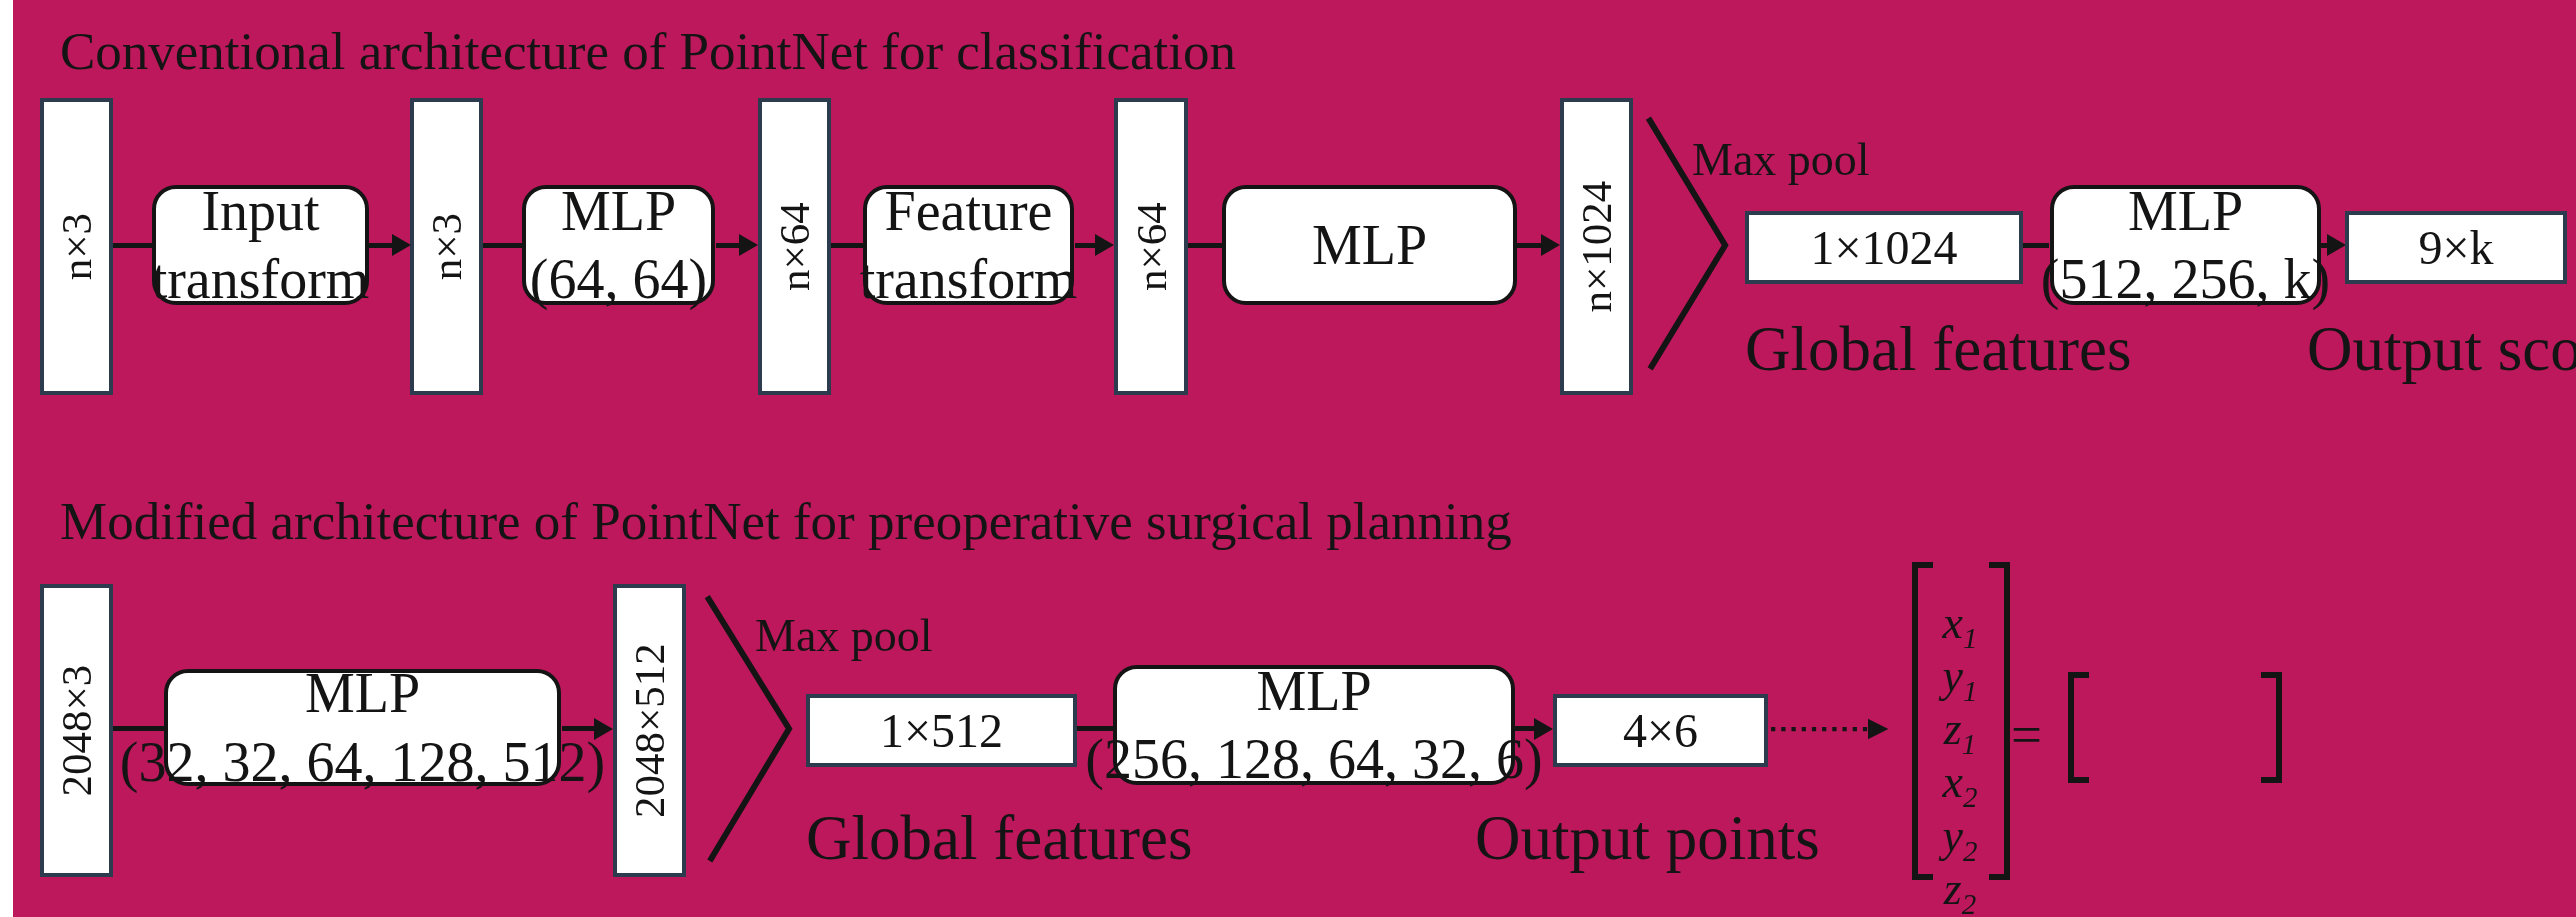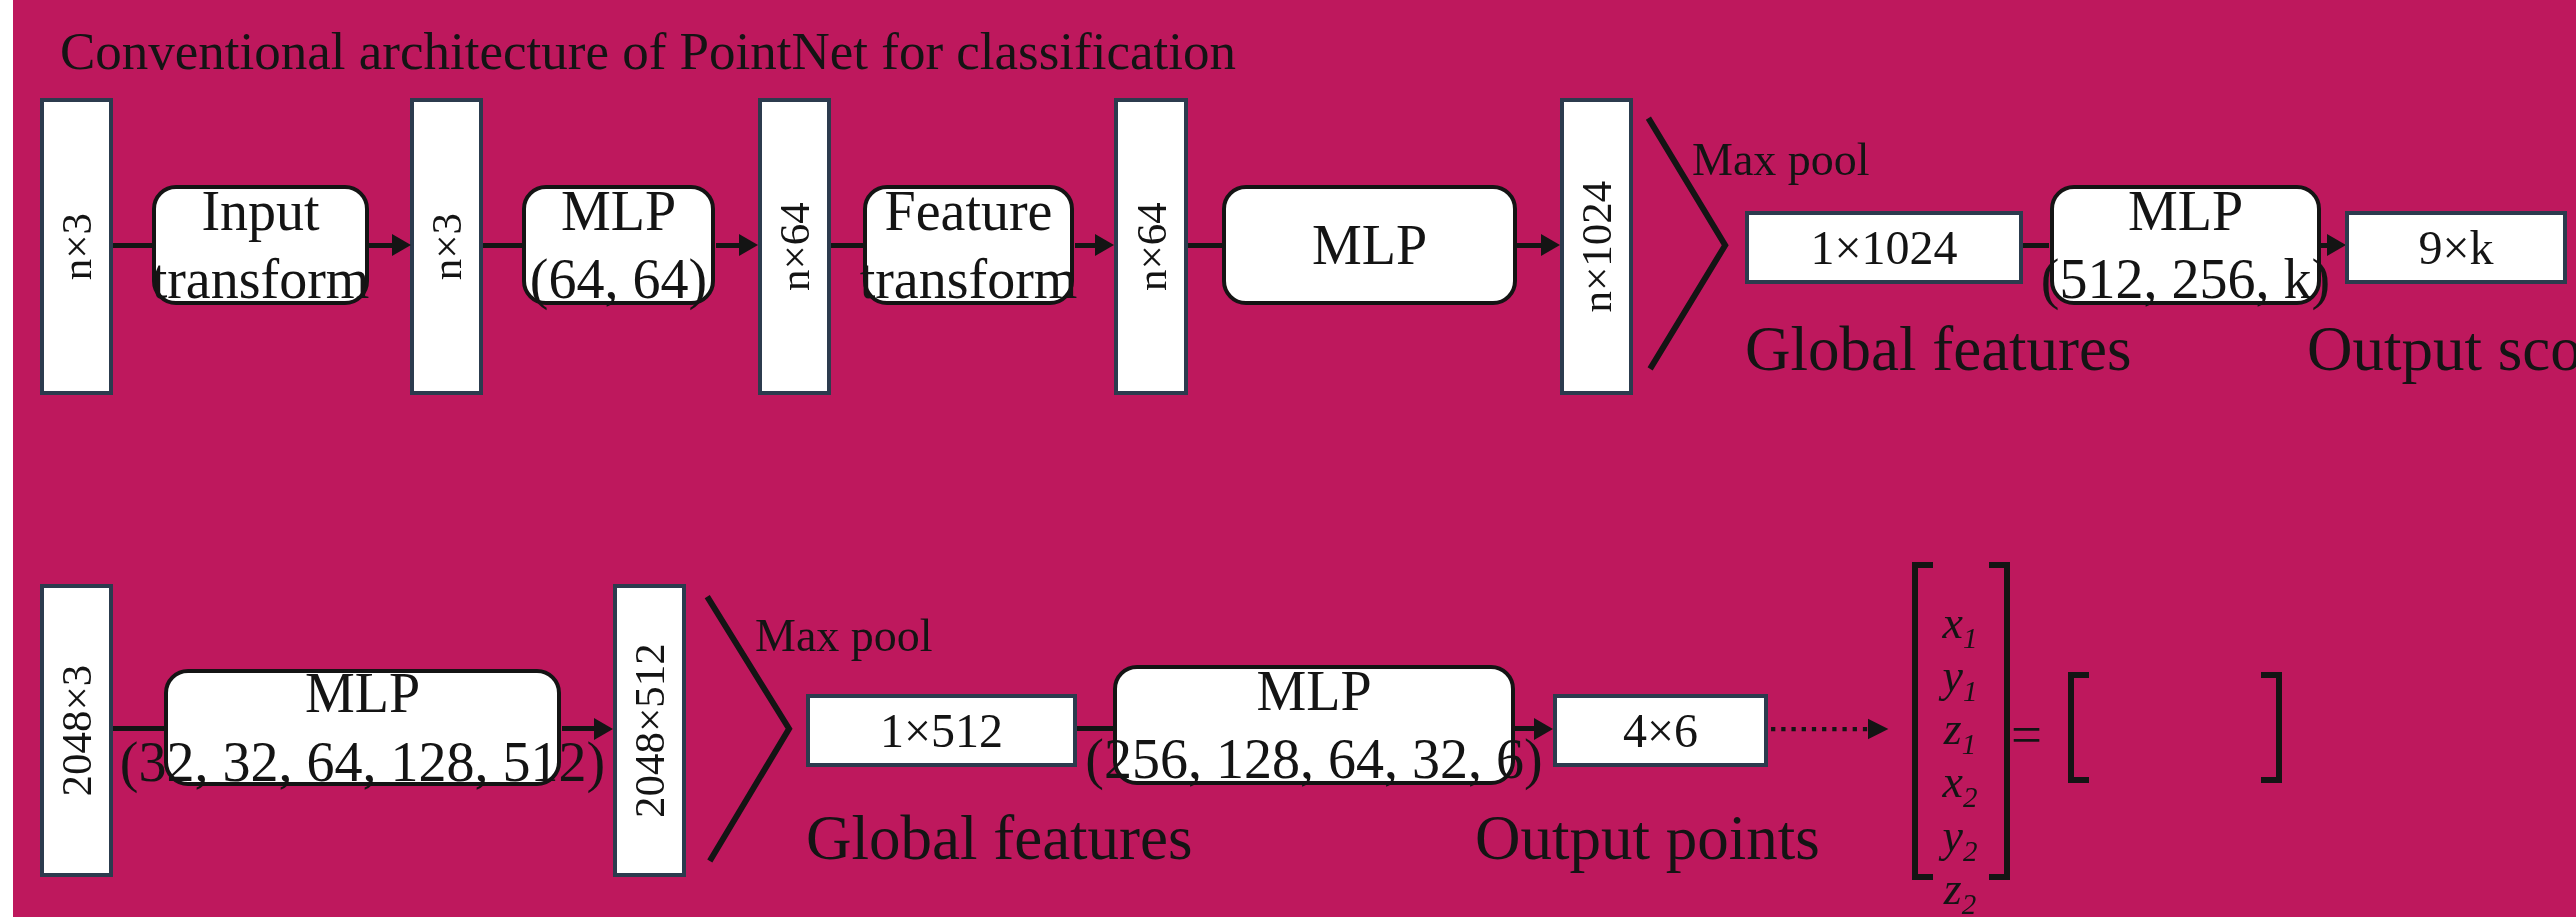--- a/index.html
+++ b/index.html
@@ -92,20 +92,21 @@
   <svg class="chev" style="left:1624px;top:107px;" width="103" height="273" viewBox="0 0 120 320">
     <polyline points="13,13 103,162 15,307" fill="none" stroke="#141414" stroke-width="7"></polyline>
   </svg>
   <div class="mp" style="left:1679px;top:133px;">Max pool</div>
 
   <div class="sbox" style="left:1732px;top:211px;width:278px;height:73px;">1×1024</div>
   <div class="caption" style="left:1732px;top:313px;width:278px;">Global features</div>
   <div class="sbox" style="left:2332px;top:211px;width:222px;height:73px;">9×k</div>
   <div class="caption" style="left:2294px;top:313px;width:282px;">Output scores</div>
 
+  <div class="title" style="left:47px;top:491px;">Modified architecture of PointNet for preoperative surgical planning</div>
 
   <div class="vbar" style="left:27px;top:584px;width:73px;height:293px;">
     <span class="vlabel">2048×3</span>
   </div>
   <div class="vbar" style="left:600px;top:584px;width:73px;height:293px;">
     <span class="vlabel">2048×512</span>
   </div>
 
   <div class="rbox" style="left:151px;top:669px;width:397px;height:117px;">
     <span>MLP</span>

